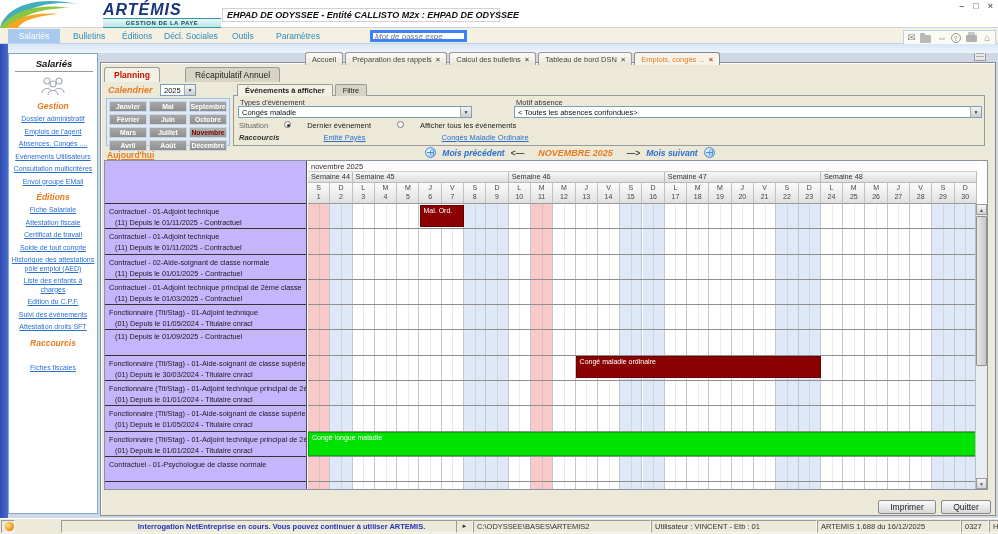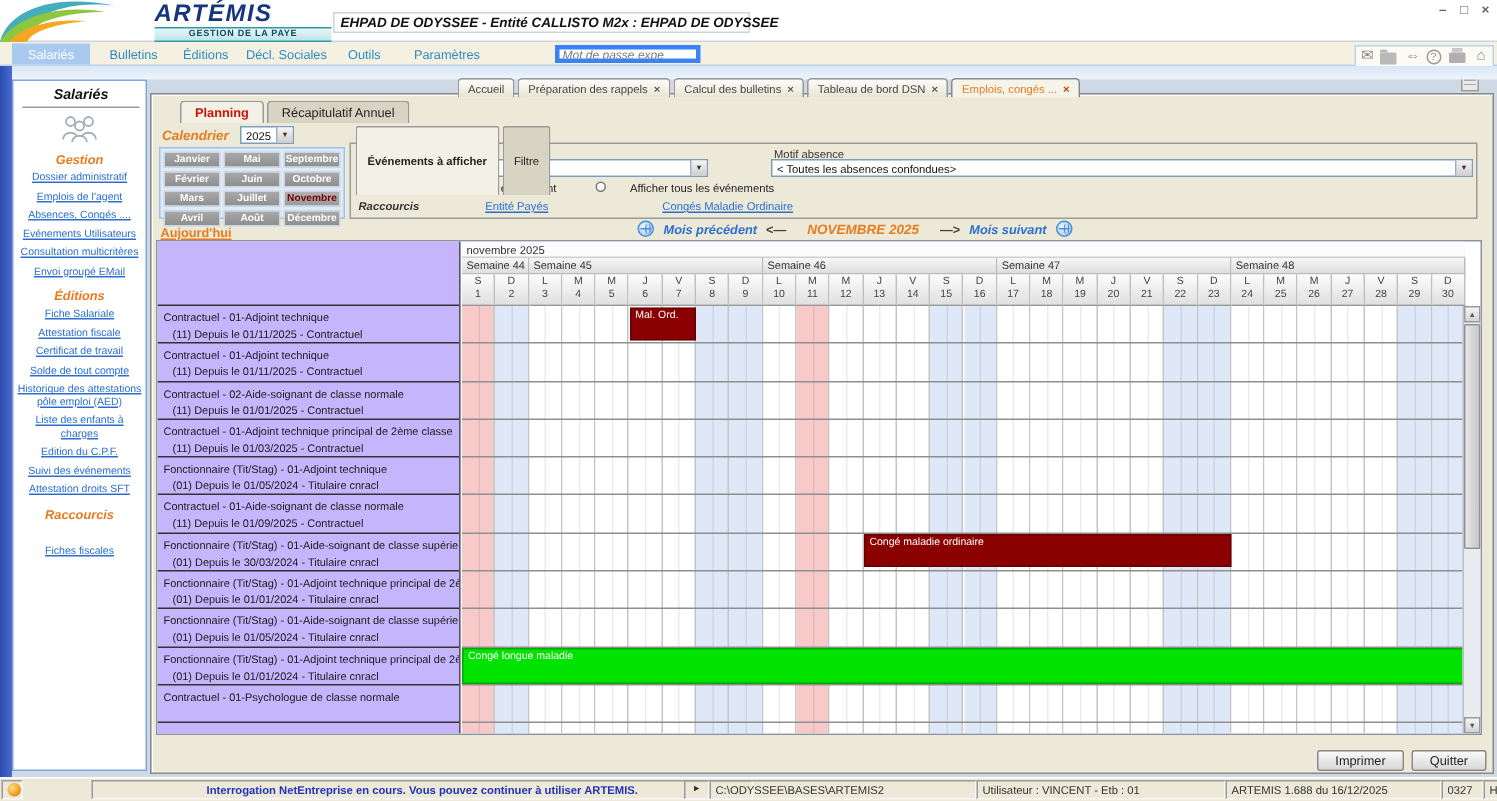--- a/index.html
+++ b/index.html
@@ -46,32 +46,32 @@
   .side-link.gap-top { margin-top:16px; }
   
   .main-panel { position:absolute; left:100px; top:62px; width:896px; height:454px; background:#ece9d8; border:1px solid #8a8a8a; box-shadow:inset 1px 1px 0 #fff; }
   
   .tabstrip { position:absolute; left:305px; top:52px; height:13px; display:flex; gap:2px; z-index:6; }
   .tab { background:linear-gradient(#fdfcf7,#e8e4d4); border:1px solid #9a9a9a; border-bottom:none; border-radius:3px 3px 0 0; padding:1px 6px 0; font-size:7.5px; color:#444; display:flex; gap:4px; align-items:center; cursor:pointer; white-space:nowrap; }
   .tab.active { background:#f6f4e9; color:#e87b1e; border-color:#8a8a8a; }
   .tab .tab-close { font-size:7.5px; font-weight:bold; color:#555; cursor:pointer; }
   .tab.active .tab-close { color:#c23b00; }
   
-  .subtabs { position:absolute; left:120px; top:67px; display:flex; z-index:5; }
+  .subtabs { position:absolute; left:104px; top:67px; display:flex; z-index:5;gap:23px; }
   .subtab { font-size:8.5px; padding:2px 9px; border:1px solid #9a9a9a; border-bottom:none; border-radius:3px 3px 0 0; background:#d8d4c4; color:#222; margin-right:2px; cursor:pointer; }
   .subtab.active { background:#f3f1e6; color:#cc1100; font-weight:bold; }
   
   .cal-label { position:absolute; left:108px; top:85px; font-size:9px; font-weight:bold; font-style:italic; color:#e87b1e; }
   .year-combo { position:absolute; left:160px; top:84px; width:36px; height:12px; }
   .months-box { position:absolute; left:106px; top:98px; width:124px; height:48px; background:#dfeaf6; border:1px solid #9cc2e8; padding:2px; display:grid; grid-template-columns:1fr 1fr 1fr; gap:2px; }
   .month-btn { background:linear-gradient(#a8a8a8,#8f8f8f); color:#fff; font-size:6.8px; font-weight:bold; text-align:center; line-height:9px; border:1px solid #c9d6e4; cursor:pointer; }
   .month-btn.selected { color:#7a0000; background:linear-gradient(#b2b2b2,#9a9a9a); }
   
   .events-tabs { position:absolute; left:237px; top:84px; display:flex; z-index:5; }
-  .events-tab { font-size:7.5px; padding:18px 7px; border:1px solid #9a9a9a; border-bottom:none; border-radius:2px 2px 0 0; background:#d8d4c4; margin-right:2px; cursor:pointer; }
+  .events-tab { font-size:7.5px; padding:1px 7px; border:1px solid #9a9a9a; border-bottom:none; border-radius:2px 2px 0 0; background:#d8d4c4; margin-right:2px; cursor:pointer; }
   .events-tab.active { background:#f3f1e6; font-weight:bold; }
   .events-box { position:absolute; left:233px; top:95px; width:752px; height:51px; border:1px solid #9a9a9a; background:#ece9d8; }
   .fld-label { position:absolute; font-size:7.5px; color:#333; }
   .combo { position:absolute; height:12px; background:#fff; border:1px solid #7f9db9; display:flex; align-items:center; }
   .combo-text { flex:1; font-size:7.5px; padding-left:3px; color:#111; white-space:nowrap; overflow:hidden; }
   .combo-arrow { width:11px; height:100%; background:linear-gradient(#f4f4f4,#cfcfcf); border-left:1px solid #9ab0c4; font-size:5px; color:#333; text-align:center; line-height:10px; cursor:pointer; }
   .situation-row { position:absolute; left:239px; top:121px; display:flex; align-items:flex-start; gap:16px; font-size:7.5px; color:#333; }
   .radio { width:7px; height:7px; border:1px solid #777; border-radius:50%; background:#fff; display:inline-block; position:relative; cursor:pointer; }
   .radio.on:before { content:""; position:absolute; left:1.5px; top:1.5px; width:3px; height:3px; border-radius:50%; background:#333; }
   .radio-lbl { margin-right:10px; color:#222; }
@@ -310,21 +310,20 @@
         </div>
         <div class="emp-row">
           <div class="emp-l1">Contractuel - 01-Adjoint technique principal de 2ème classe</div>
           <div class="emp-l2">(11) Depuis le 01/03/2025 - Contractuel</div>
         </div>
         <div class="emp-row">
           <div class="emp-l1">Fonctionnaire (Tit/Stag) - 01-Adjoint technique</div>
           <div class="emp-l2">(01) Depuis le 01/05/2024 - Titulaire cnracl</div>
         </div>
         <div class="emp-row">
-          <div class="emp-l1">Contractuel - 01-Aide-soignant de classe normale</div>
           <div class="emp-l2">(11) Depuis le 01/09/2025 - Contractuel</div>
         </div>
         <div class="emp-row">
           <div class="emp-l1">Fonctionnaire (Tit/Stag) - 01-Aide-soignant de classe supérieure</div>
           <div class="emp-l2">(01) Depuis le 30/03/2024 - Titulaire cnracl</div>
         </div>
         <div class="emp-row">
           <div class="emp-l1">Fonctionnaire (Tit/Stag) - 01-Adjoint technique principal de 2ème classe</div>
           <div class="emp-l2">(01) Depuis le 01/01/2024 - Titulaire cnracl</div>
         </div>

